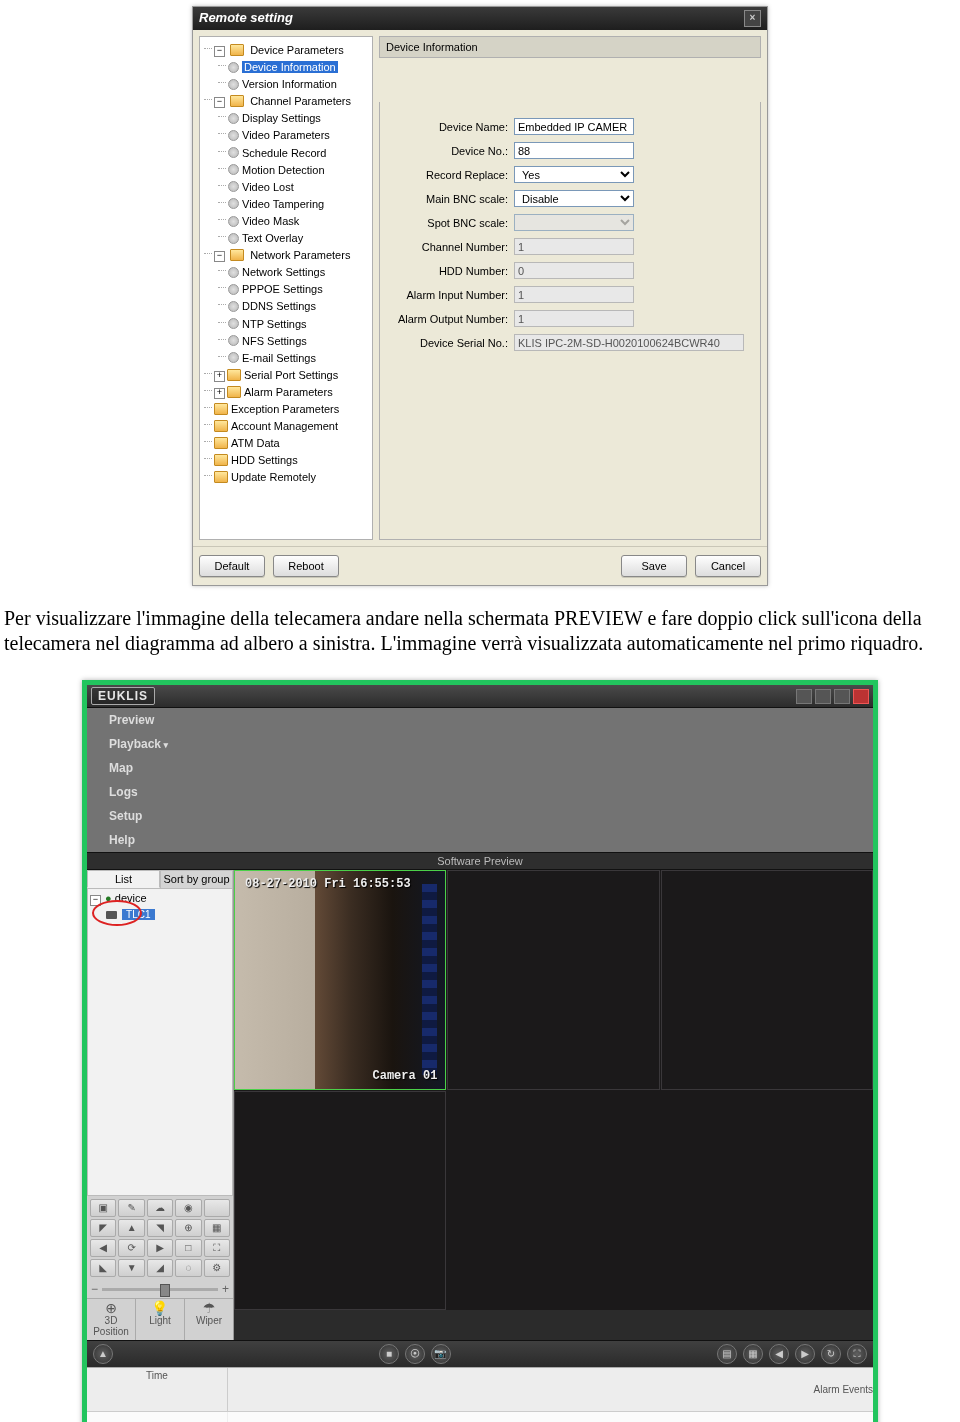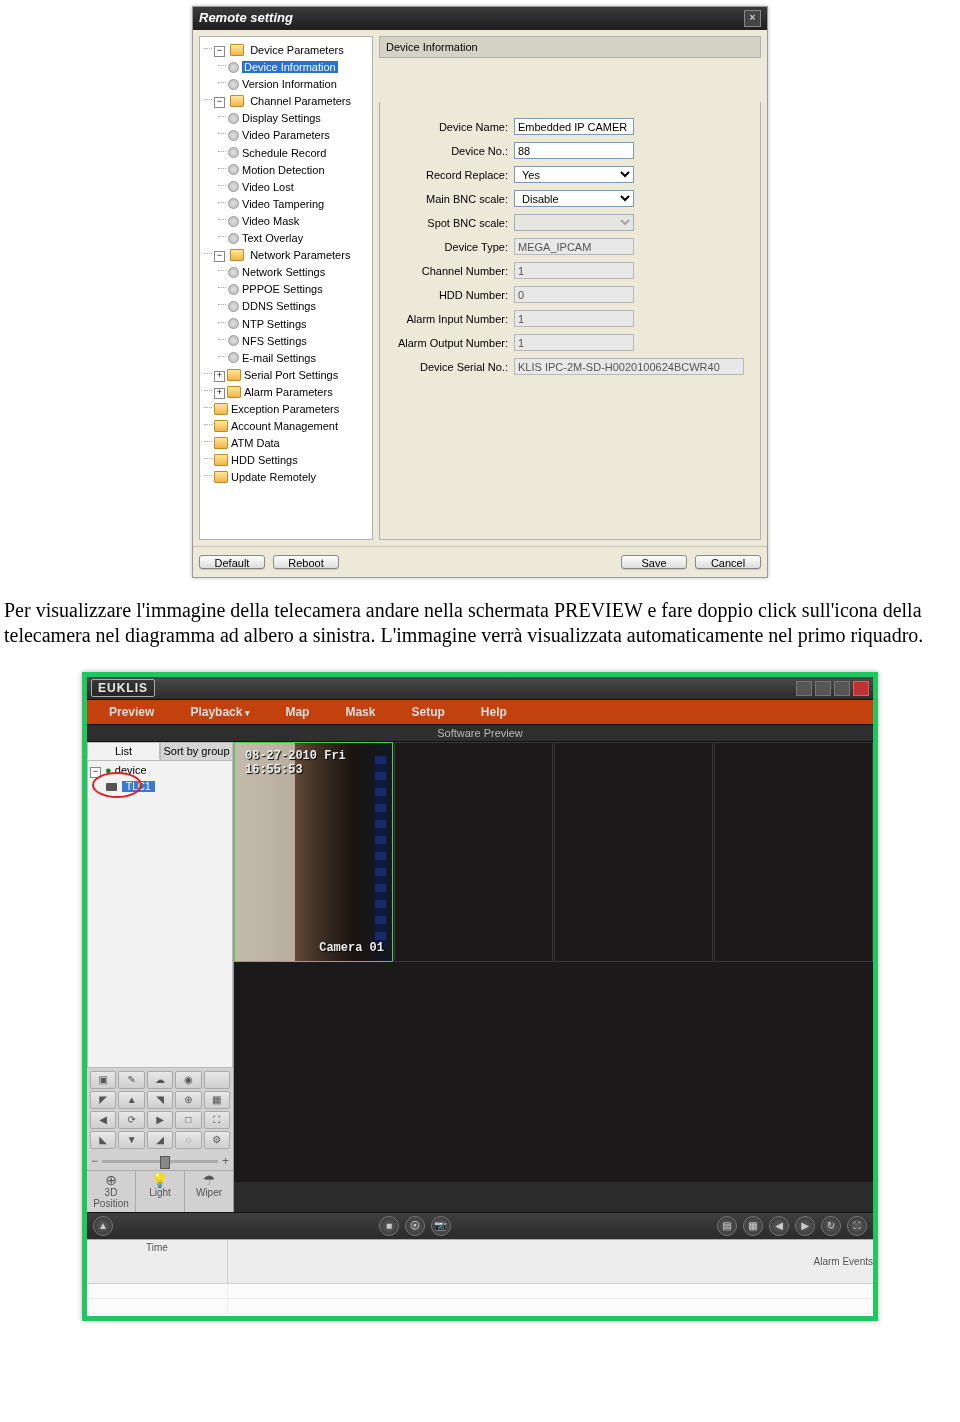--- a/index.html
+++ b/index.html
@@ -132,21 +132,21 @@
   .form-row select:disabled { background: #e4e4e4; color: #888; }
   .button-bar {
     display: flex;
     justify-content: space-between;
     padding: 8px 6px;
     border-top: 1px solid #c9c6b7;
   }
   .button-bar .left, .button-bar .right { display: flex; gap: 8px; }
   .btn2 {
     min-width: 66px;
-    height: 14px;
+    height: 22px;
     font-size: 11px;
     background: linear-gradient(#fefefe,#ddd);
     border: 1px solid #888;
     border-radius: 3px;
     cursor: pointer;
     box-shadow: 0 1px 0 rgba(0,0,0,.15);
   }
   
   .para {
     font-family: "Times New Roman", serif;
@@ -183,24 +183,25 @@
   }
   .win-btns { display: flex; gap: 3px; }
   .win-btns span {
     width: 14px; height: 13px;
     background: #555;
     border: 1px solid #777;
     cursor: pointer;
   }
   .win-btns span.red { background: #b33; border-color:#e55; }
   .menubar {
-    background: #c2410c;
+    background: #737373;
     display: flex;
     padding: 0 4px;
     border-bottom: 1px solid #111;
+    flex-direction: column;
   }
   .menubar .menu-item {
     color: #ddd;
     padding: 5px 18px;
     font-size: 12px;
     font-weight: bold;
     cursor: pointer;
   }
   .menubar .menu-item.caret::after { content: " \25BE"; font-size: 9px; }
   .subhdr {
@@ -299,21 +300,21 @@
     cursor: pointer;
   }
   .bottom-btns div:last-child { border-right: none; }
   .bottom-btns .ico { font-size: 14px; display: block; line-height: 13px; }
   .viewport {
     flex: 1;
     background: #1b191a;
     position: relative;
     height: 440px;
     display: grid;
-    grid-template-columns: 1fr 1fr 1fr 1fr;
+    grid-template-columns: 1fr 1fr 1fr;
     grid-template-rows: 1fr 1fr;
     gap: 1px;
   }
   .cell { background: #1b191a; border: 1px solid #3a373a; position: relative; }
   .cell.live { border: 1px solid #4bd049; overflow: hidden; background:#201e1f; }
   .cam-scene {
     position: absolute; inset: 0;
     background: linear-gradient(90deg, #c5bbac 0%, #b8ae9f 38%, #634a37 38%, #3b2d22 55%, #1a140f 75%, #121825 100%);
   }
   .cam-scene .shelf {
@@ -440,24 +441,20 @@
           </div>
         <div class="form-row">
             <label>Main BNC scale:</label>
             <select class="narrow"><option>Disable</option></select>
           </div>
         <div class="form-row">
             <label>Spot BNC scale:</label>
             <select class="narrow" disabled=""><option></option></select>
           </div>
         <div class="form-row">
-            <label>Device Type:</label>
-            <input type="text" class="narrow ro" readonly="" value="MEGA_IPCAM" style="">
-          </div>
-        <div class="form-row">
             <label>Channel Number:</label>
             <input type="text" class="narrow ro" readonly="" value="1" style="">
           </div>
         <div class="form-row">
             <label>HDD Number:</label>
             <input type="text" class="narrow ro" readonly="" value="0" style="">
           </div>
         <div class="form-row">
             <label>Alarm Input Number:</label>
             <input type="text" class="narrow ro" readonly="" value="1" style="">
@@ -494,21 +491,21 @@
       <span></span>
       <span></span>
       <span></span>
       <span class="red"></span>
     </div>
   </div>
   <div class="menubar">
     <span class="menu-item">Preview</span>
     <span class="menu-item caret">Playback</span>
     <span class="menu-item">Map</span>
-    <span class="menu-item">Mask</span>
+    <span class="menu-item">Logs</span>
     <span class="menu-item">Setup</span>
     <span class="menu-item">Help</span>
   </div>
   <div class="subhdr">Software Preview</div>
 
   <div class="app2-body">
     <div class="side">
       <div class="side-tabs">
         <span class="active">List</span>
         <span>Sort by group</span>

